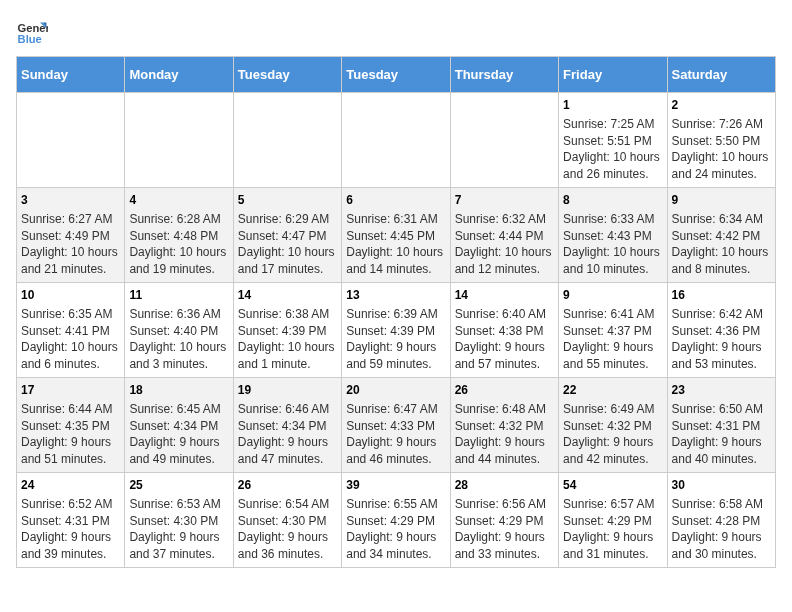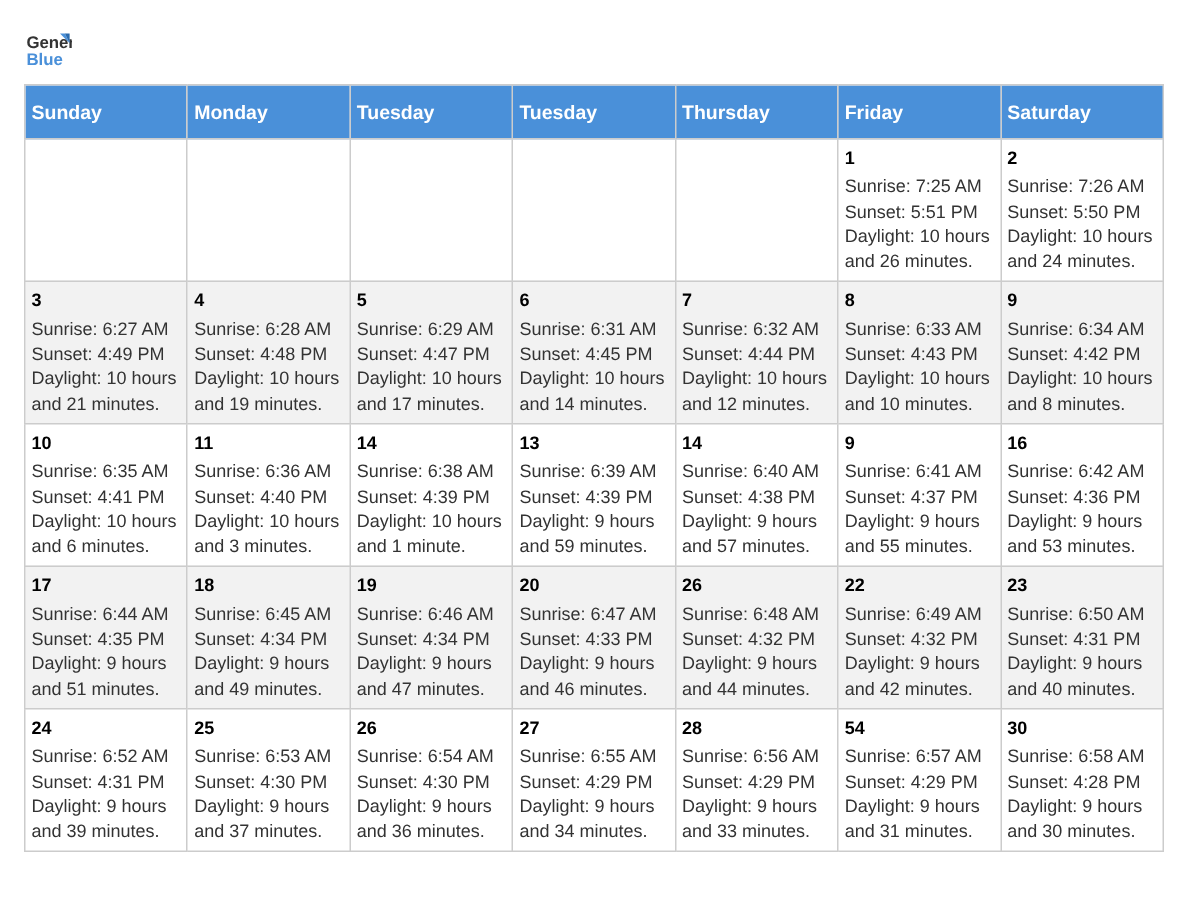--- a/index.html
+++ b/index.html
@@ -226,21 +226,21 @@
         </td>
         <td>
           <span class="day-number">25</span>
           <div class="day-info">Sunrise: 6:53 AM<br>Sunset: 4:30 PM<br>Daylight: 9 hours and 37 minutes.</div>
         </td>
         <td>
           <span class="day-number">26</span>
           <div class="day-info">Sunrise: 6:54 AM<br>Sunset: 4:30 PM<br>Daylight: 9 hours and 36 minutes.</div>
         </td>
         <td>
-          <span class="day-number">27</span>
+          <span class="day-number">39</span>
           <div class="day-info">Sunrise: 6:55 AM<br>Sunset: 4:29 PM<br>Daylight: 9 hours and 34 minutes.</div>
         </td>
         <td>
           <span class="day-number">28</span>
           <div class="day-info">Sunrise: 6:56 AM<br>Sunset: 4:29 PM<br>Daylight: 9 hours and 33 minutes.</div>
         </td>
         <td>
           <span class="day-number">54</span>
           <div class="day-info">Sunrise: 6:57 AM<br>Sunset: 4:29 PM<br>Daylight: 9 hours and 31 minutes.</div>
         </td>

